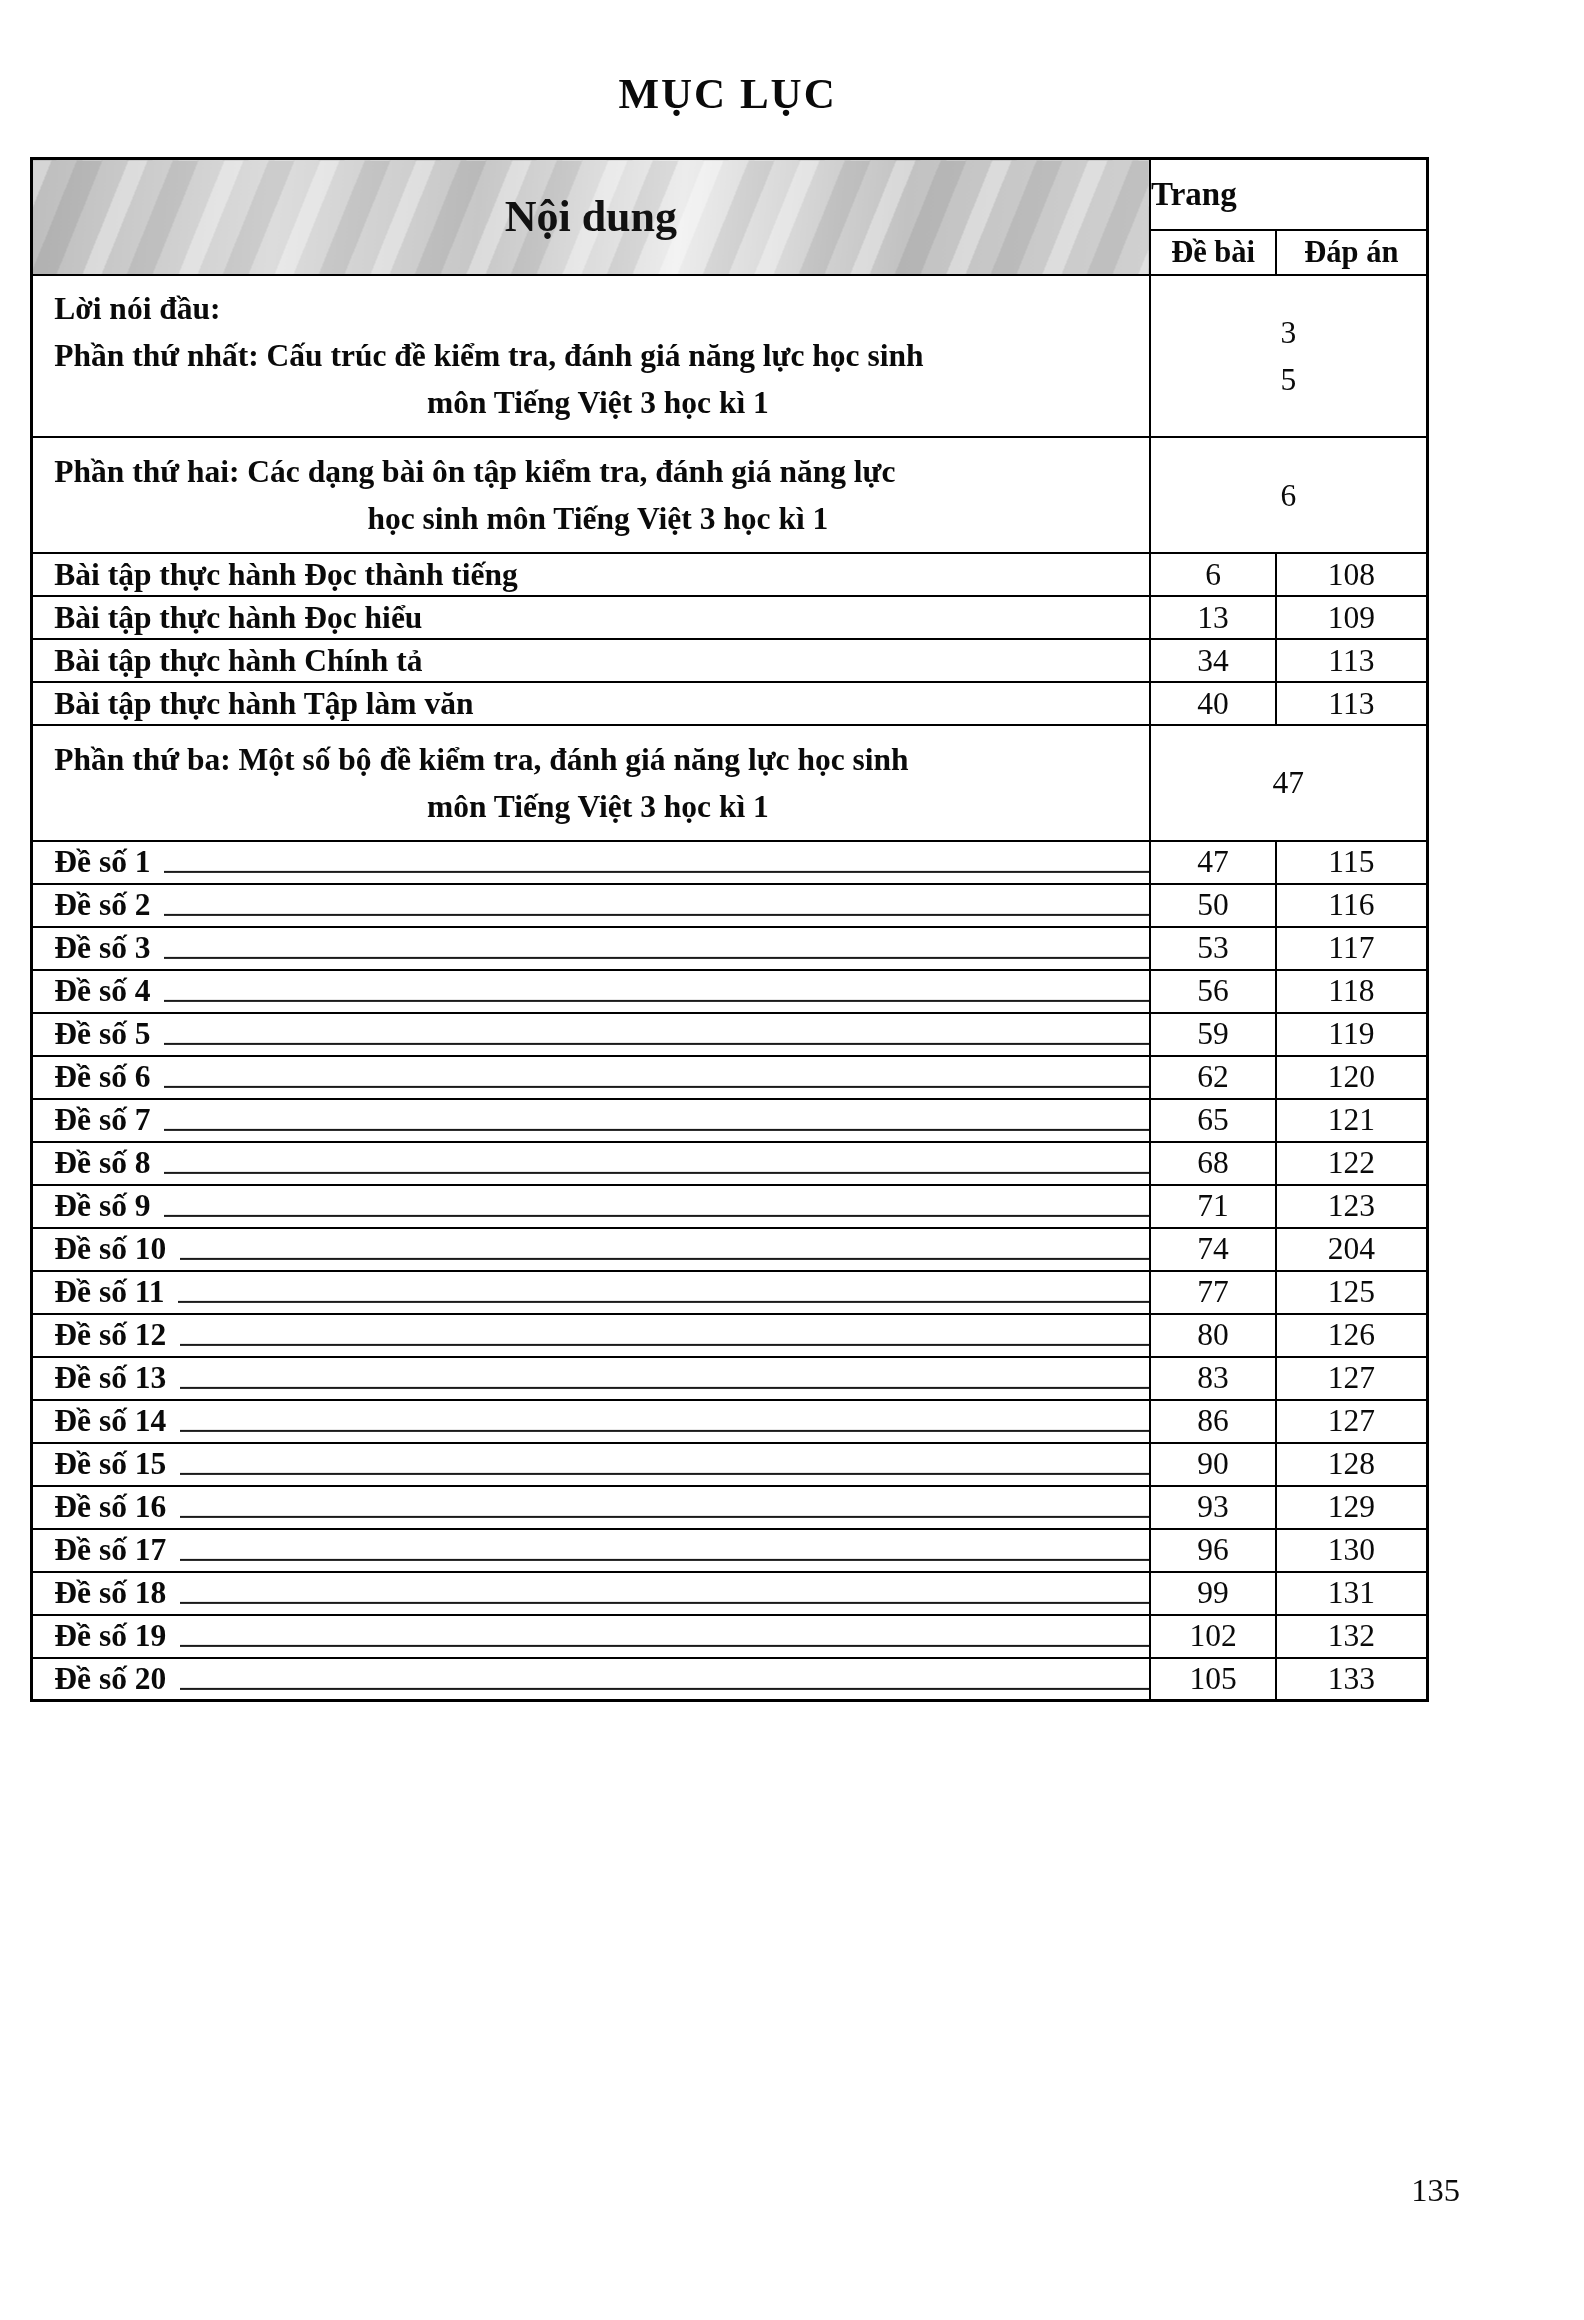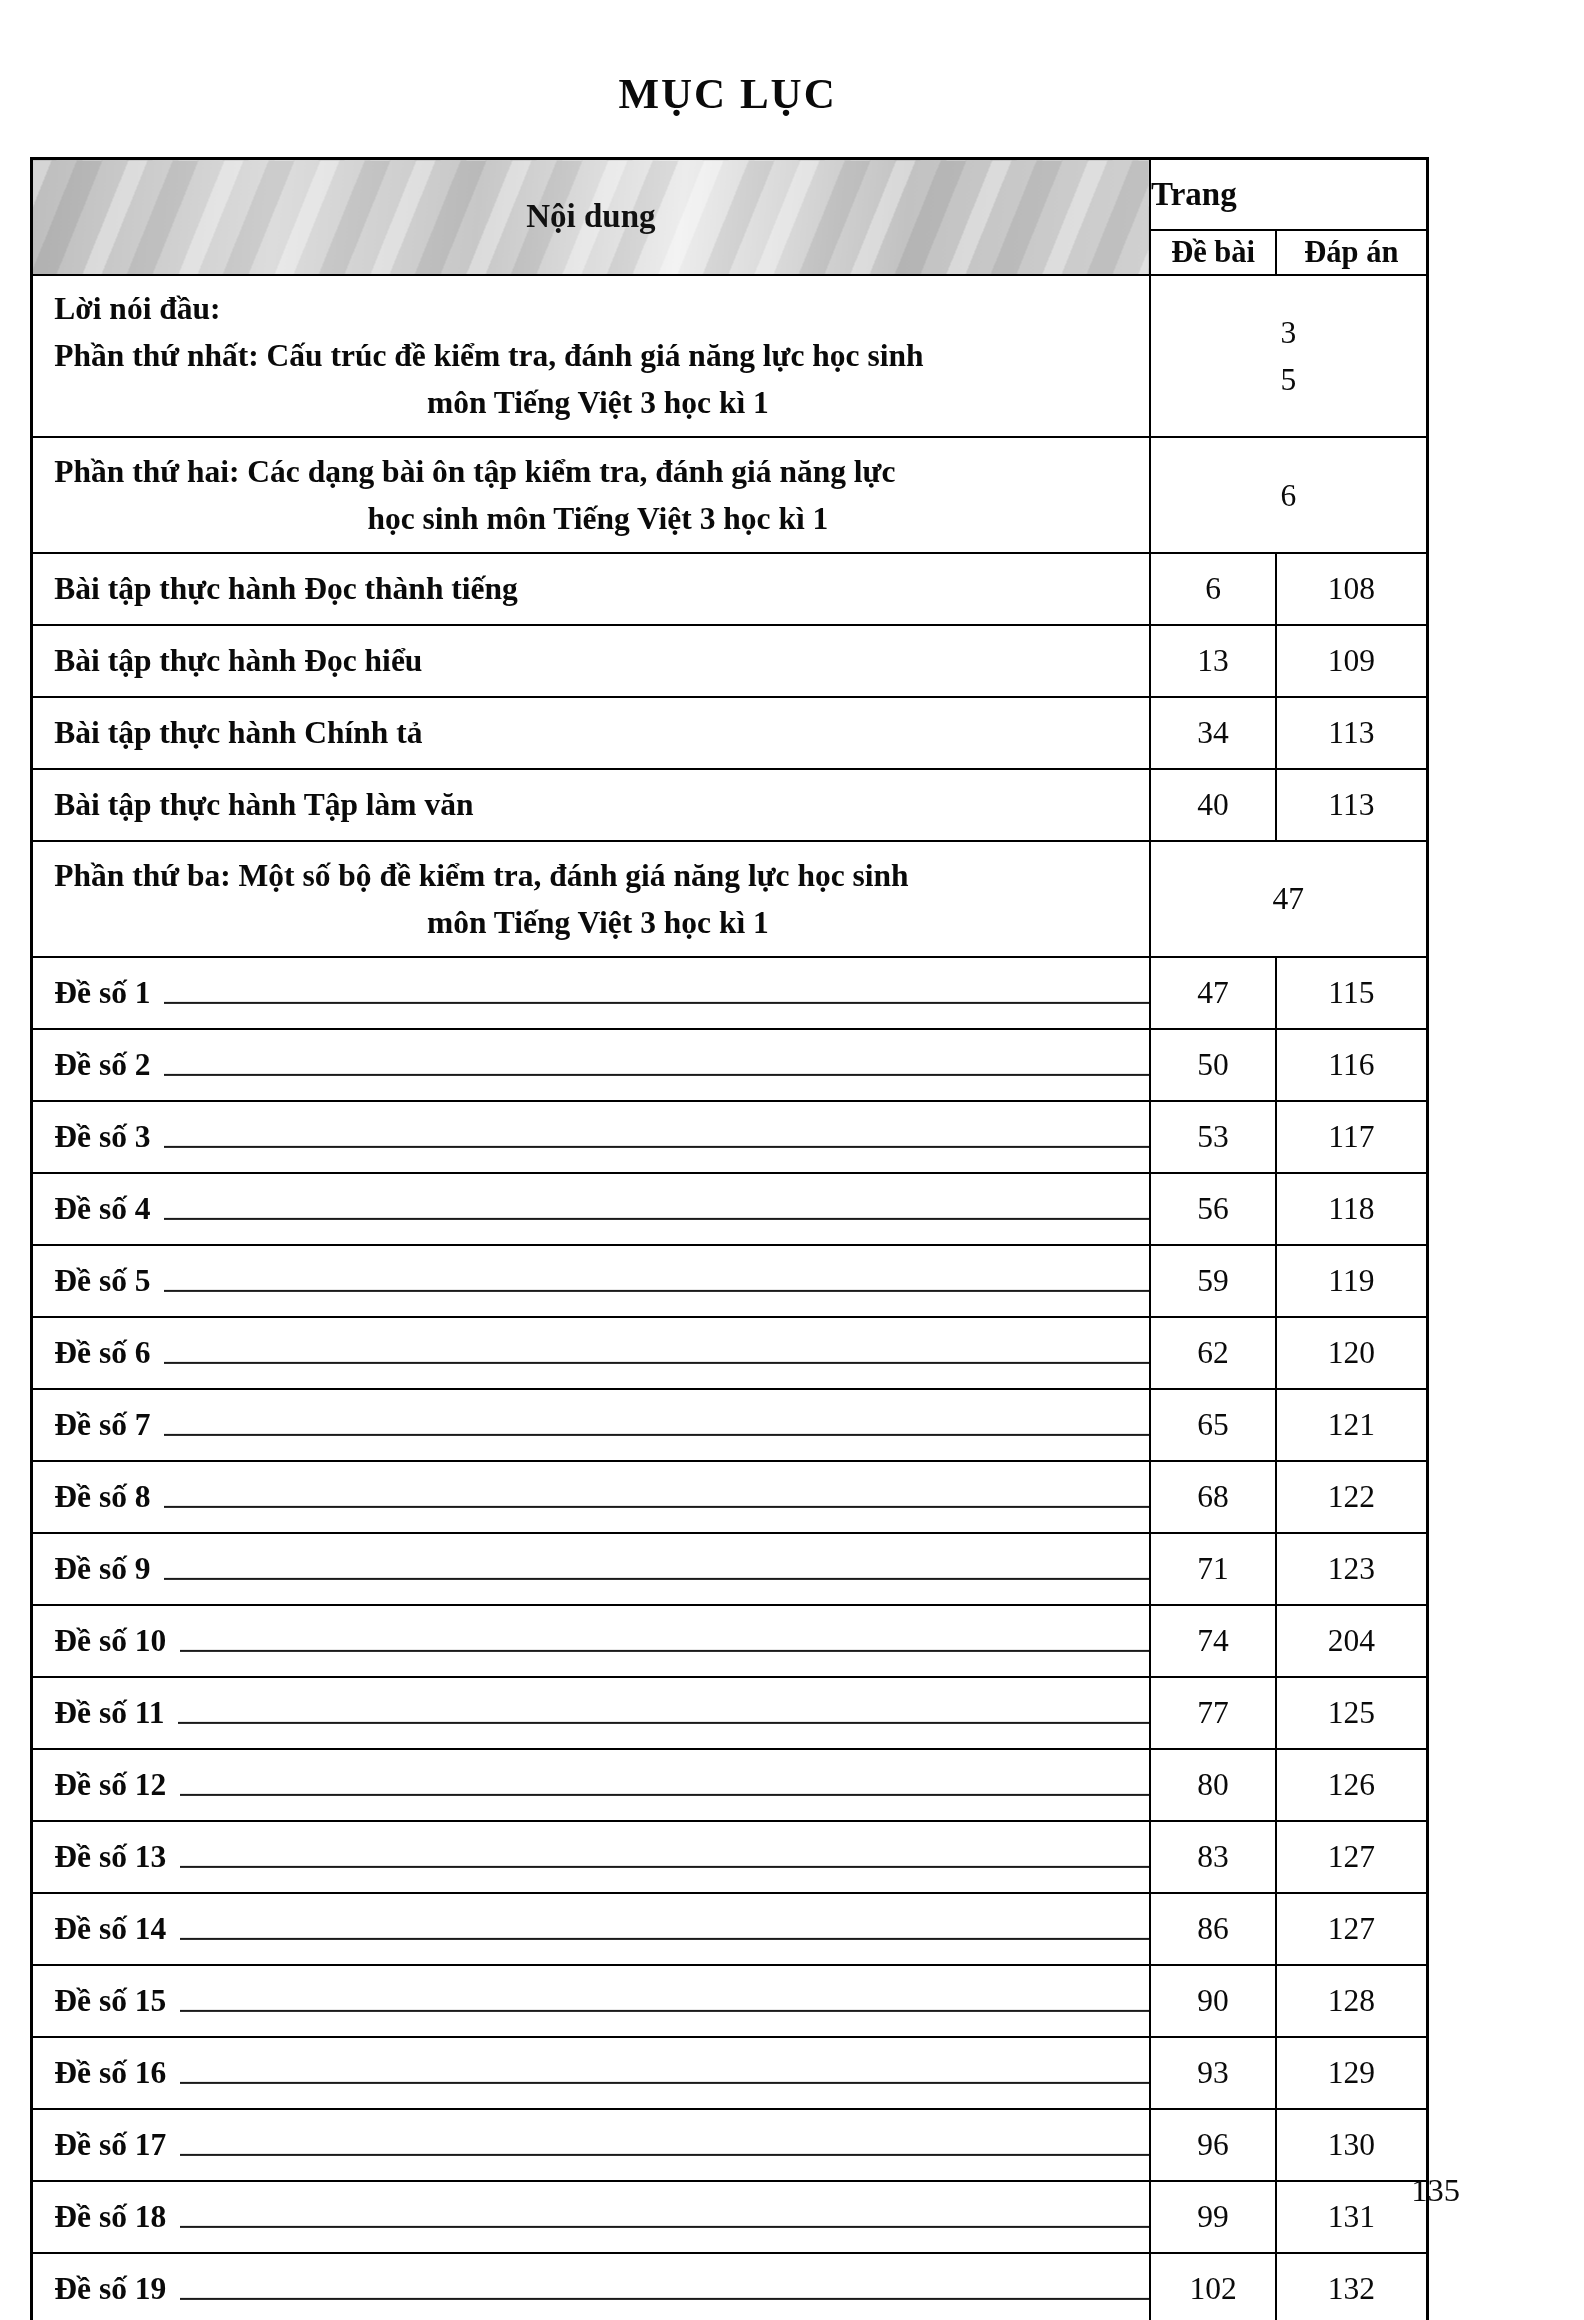--- a/index.html
+++ b/index.html
@@ -35,21 +35,21 @@
     border-collapse: collapse;
     width: 1396px;
     table-layout: fixed;
     border: 3px solid #000;
   }
   .toc-table th, .toc-table td {
     border: 2px solid #000;
     padding: 0;
   }
   .th-content {
-    font-size: 33px;
+    font-size: 44px;
     font-weight: bold;
     text-align: center;
     vertical-align: middle;
     color: #111;
     background-color: #d7d7d7;
     background-image:
       repeating-linear-gradient(112deg,
         rgba(255,255,255,0.35) 0 17.7px,
         rgba(255,255,255,0)   17.7px 41px,
         rgba(0,0,0,0.07)      41px 65px,
@@ -63,21 +63,21 @@
     text-align: left;
     vertical-align: middle;
   }
   .th-sub {
     height: 45px;
     font-size: 30.5px;
     font-weight: bold;
     text-align: center;
     vertical-align: middle;
   }
-  .item-row { height: 72px; }
+  .item-row { height: 43px; }
   .cell-content { vertical-align: middle; }
   .cell-content.item { padding-left: 21.7px; }
   .cell-content.section { padding: 9.9px 0; }
   .sec-line {
     font-size: 31.5px;
     font-weight: bold;
     line-height: 47px;
     padding-left: 21.7px;
     white-space: nowrap;
   }

